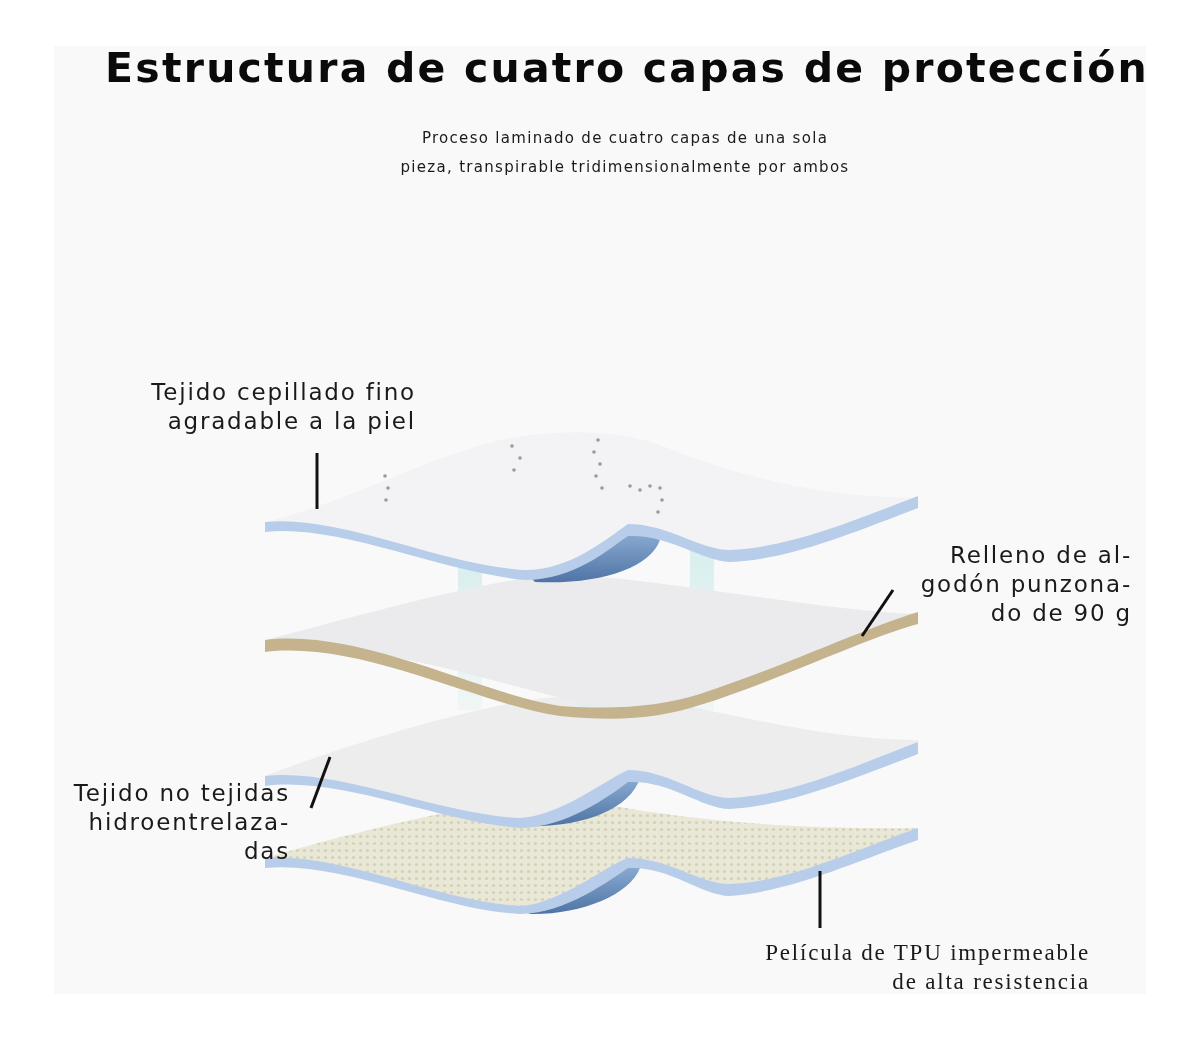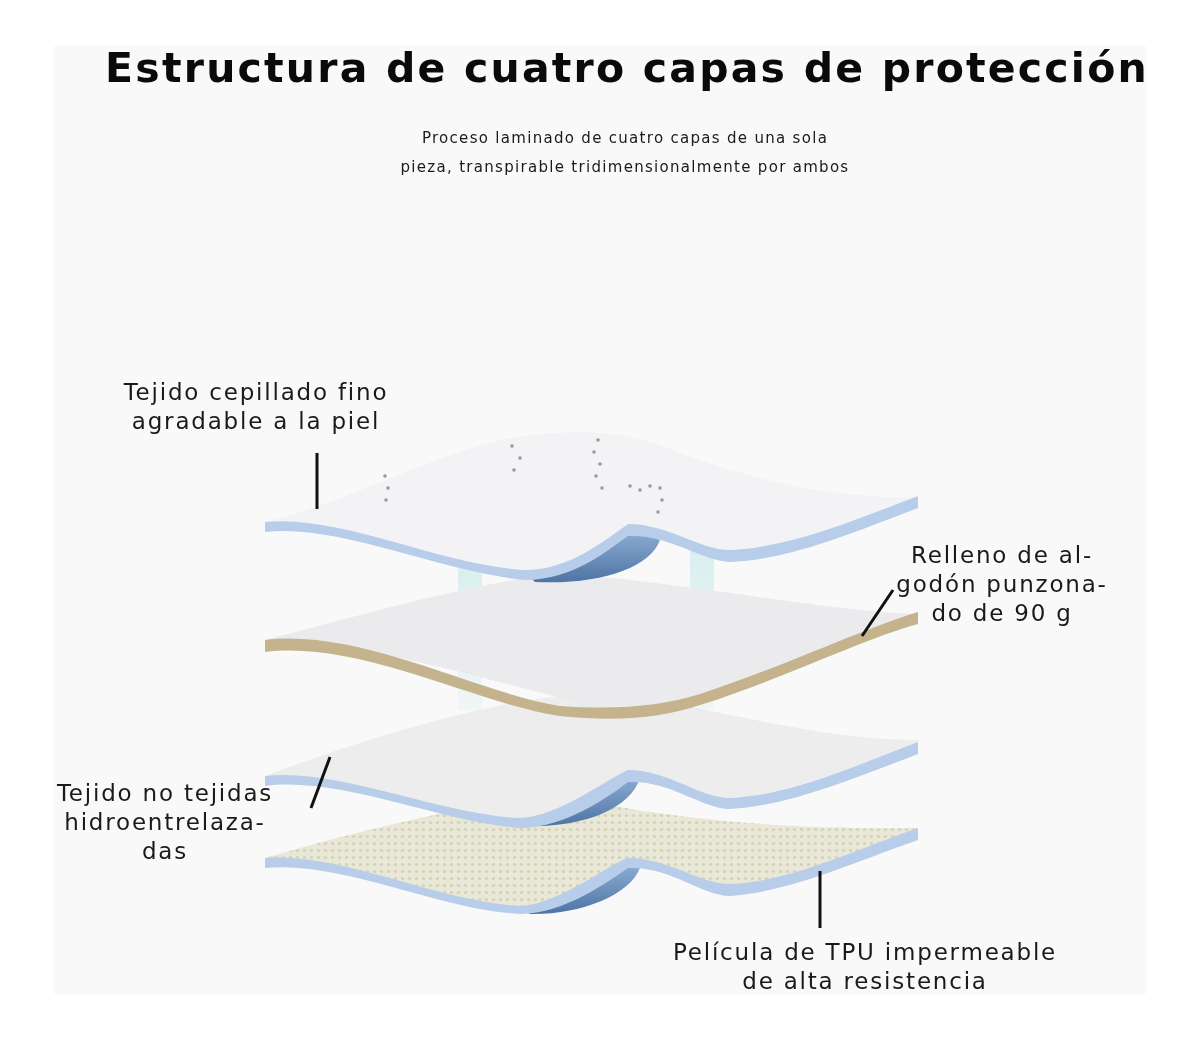--- a/index.html
+++ b/index.html
@@ -50,25 +50,25 @@
     }
     .label {
       position: absolute;
       text-align: center;
       font-size: 23px;
       line-height: 29px;
       letter-spacing: 1.8px;
       color: #1a1a1a;
       white-space: nowrap;
     }
-    .label span { display: block; }
+    .label span { display: block; text-align: right; }
     #label-top { left: 96px; top: 378px; width: 320px; }
     #label-filling { left: 872px; top: 529px; width: 260px; margin-top: 12px; }
     #label-nonwoven { left: 40px; top: 779px; width: 250px; }
-    #label-tpu { left: 640px; top: 938px; width: 450px; }
+    #label-tpu { left: 640px; top: 938px; width: 450px; font-family: Liberation Serif, serif; }
     svg.layers {
       position: absolute;
       left: 0;
       top: 0;
     }
   </style>
 </head>
 <body>
 
 <div class="panel"></div>

